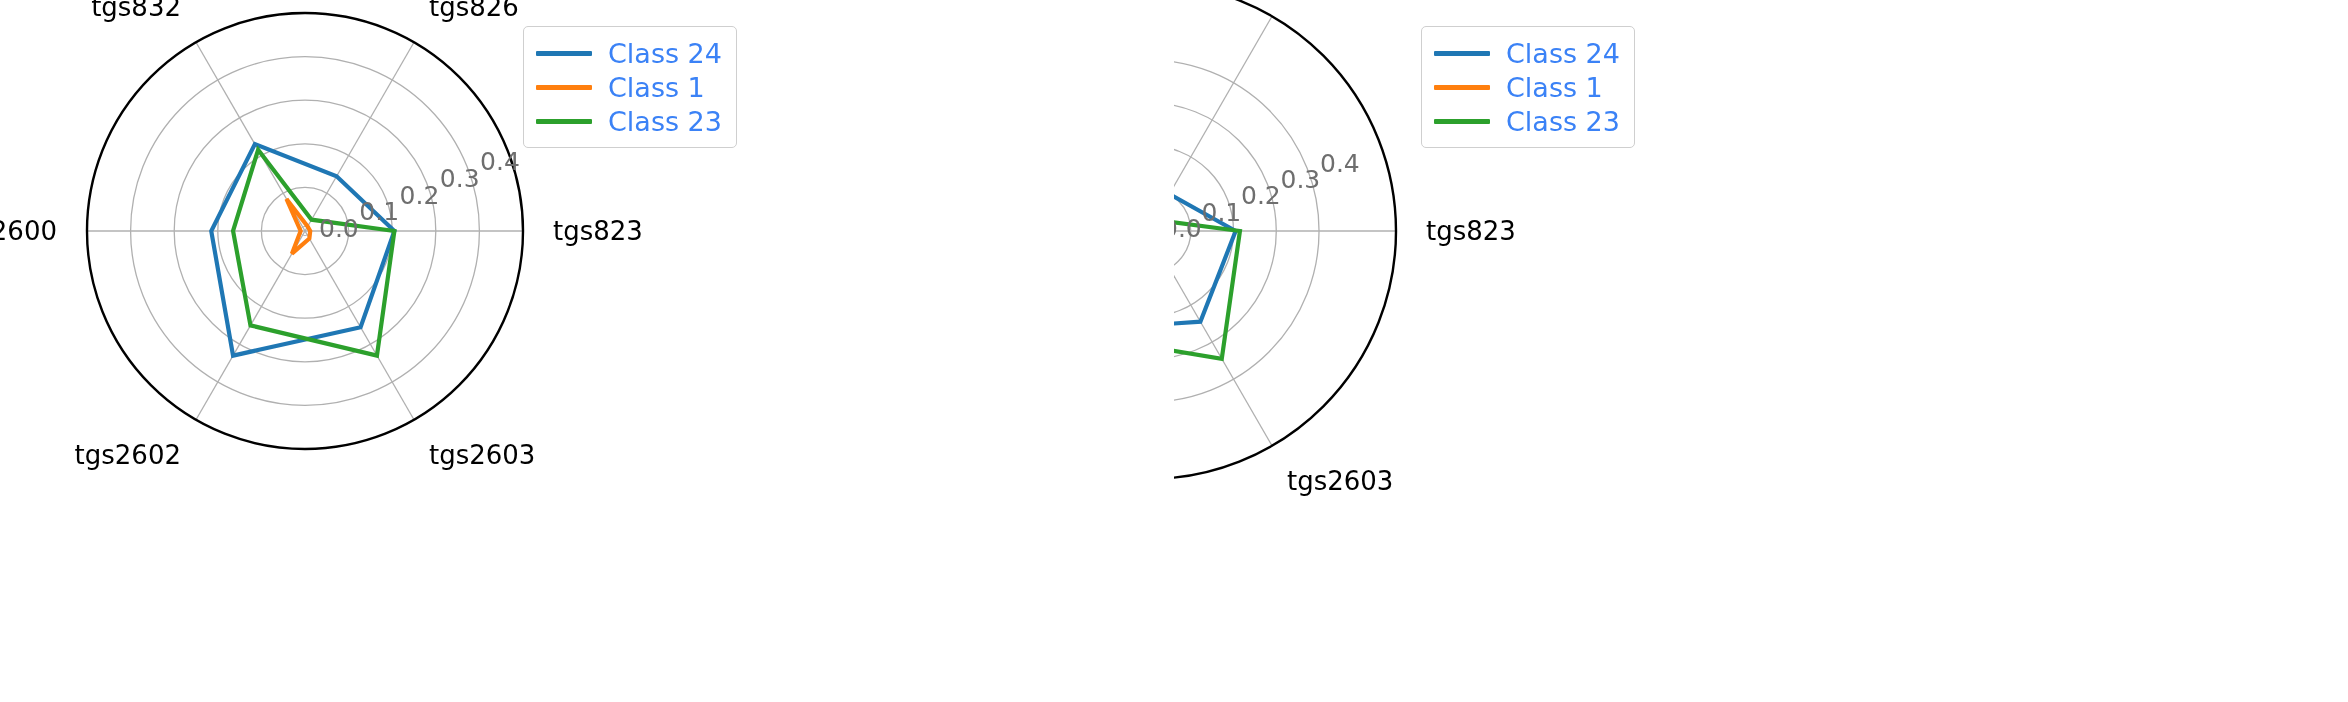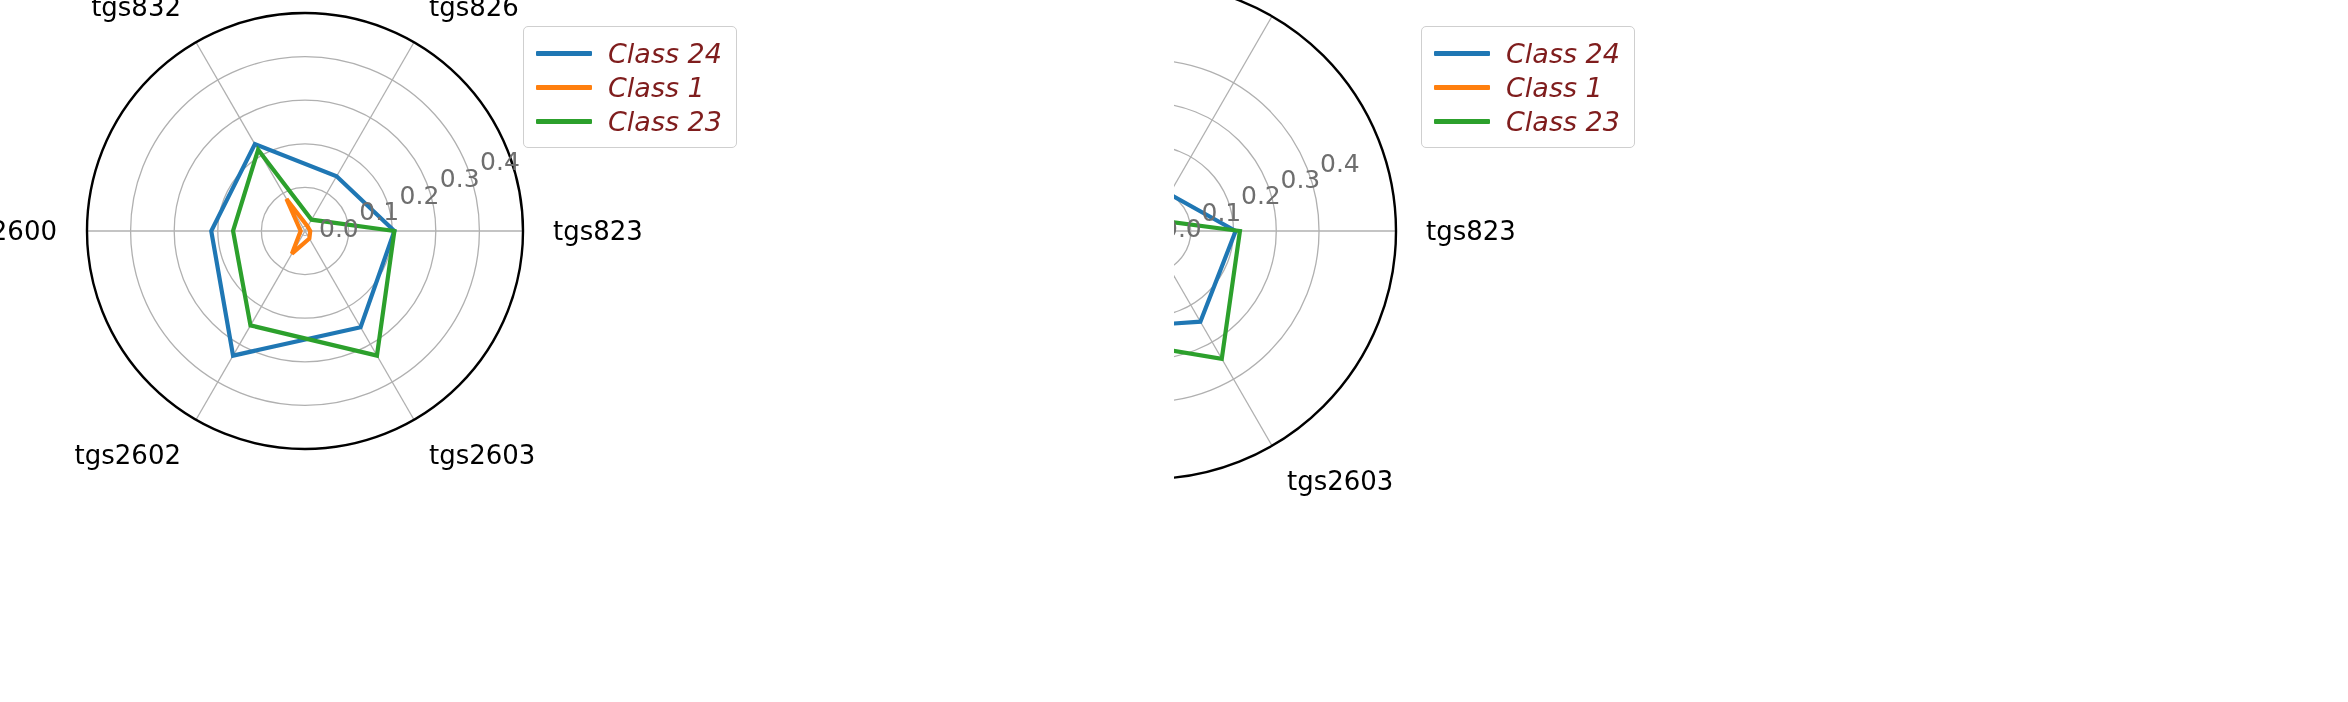--- a/index.html
+++ b/index.html
@@ -6,22 +6,22 @@
   body{width:2348px;height:702px;font-family:"DejaVu Sans","Liberation Sans",sans-serif;overflow:hidden;}
   .figure{position:relative;width:2348px;height:702px;background:#fff;display:flex;}
   .panel{position:relative;width:1174px;height:702px;}
   .polar-svg{position:absolute;left:0;top:0;width:100%;height:100%;}
   .axis-label{font-size:26px;fill:#000000;font-family:"DejaVu Sans","Liberation Sans",sans-serif;}
   .rtick-label{font-size:25px;fill:#6e6e6e;font-family:"DejaVu Sans","Liberation Sans",sans-serif;}
   .legend-box{position:absolute;border:1px solid #cfcfcf;border-radius:5px;background:#ffffff;
               padding:9px 14px 9px 12px;box-sizing:border-box;}
   .legend-row{display:flex;align-items:center;height:34px;}
   .legend-swatch{width:56px;height:5px;border-radius:1px;margin-right:16px;flex:0 0 auto;}
-  .legend-text{font-size:27px;color:#7f1d1d;font-family:"DejaVu Sans","Liberation Sans",sans-serif;
-               white-space:nowrap;line-height:1;font-style:italic;}
+  .legend-text{font-size:27px;color:#3b82f6;font-family:"DejaVu Sans","Liberation Sans",sans-serif;
+               white-space:nowrap;line-height:1;}
 </style>
 </head>
 <body>
 
 <div class="figure">
 
   <div class="panel">
     <svg class="polar-svg" id="svg-left" viewBox="0 0 1174 702">
         <circle cx="305" cy="231" r="4.5" fill="none" stroke="#b0b0b0" stroke-width="1.1"></circle>
         <circle cx="305" cy="231" r="43.6" fill="none" stroke="#b0b0b0" stroke-width="1.3"></circle>

